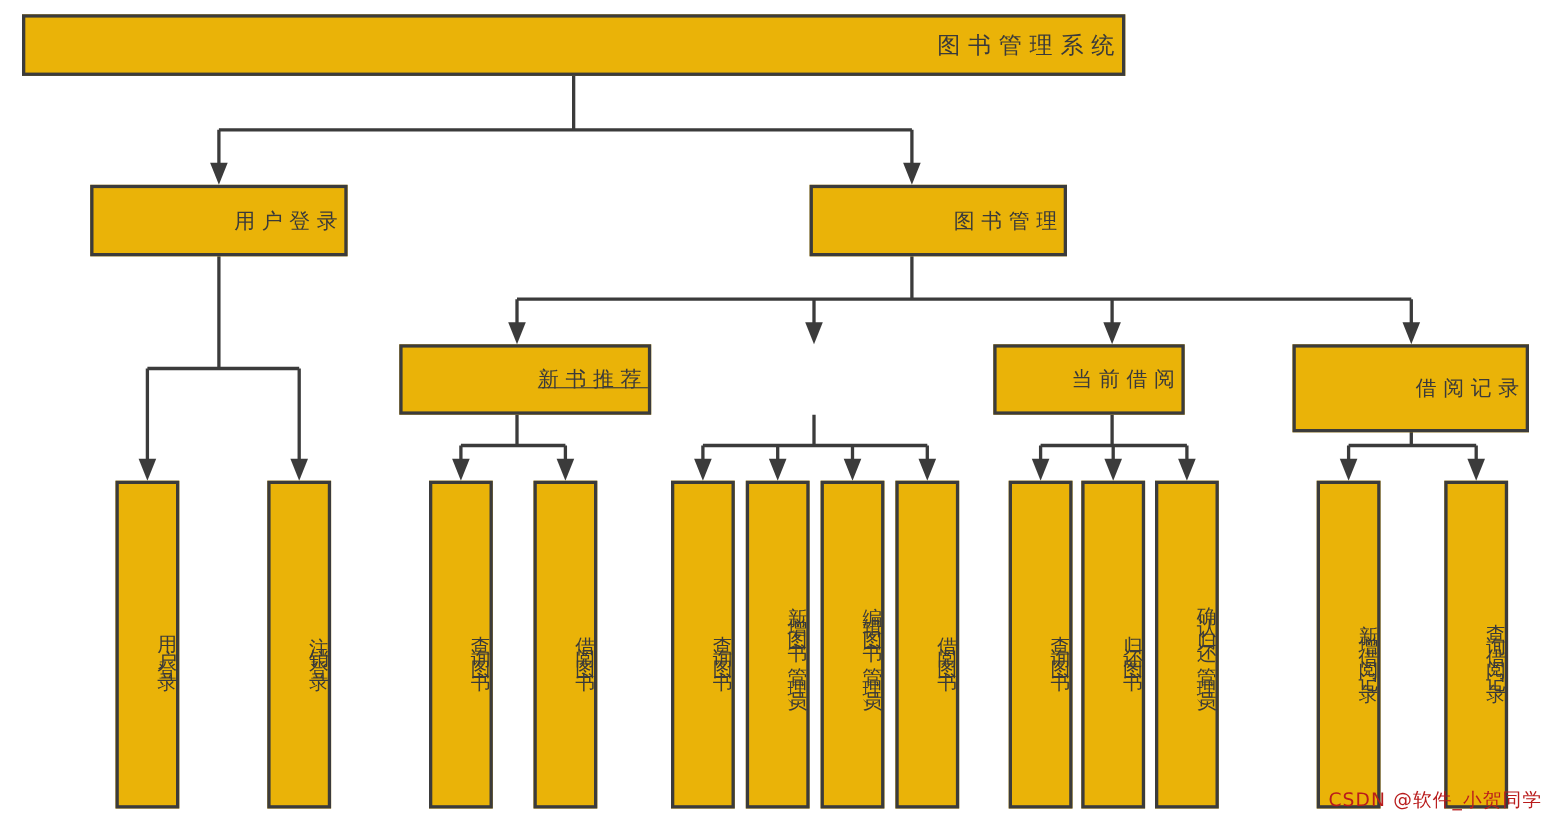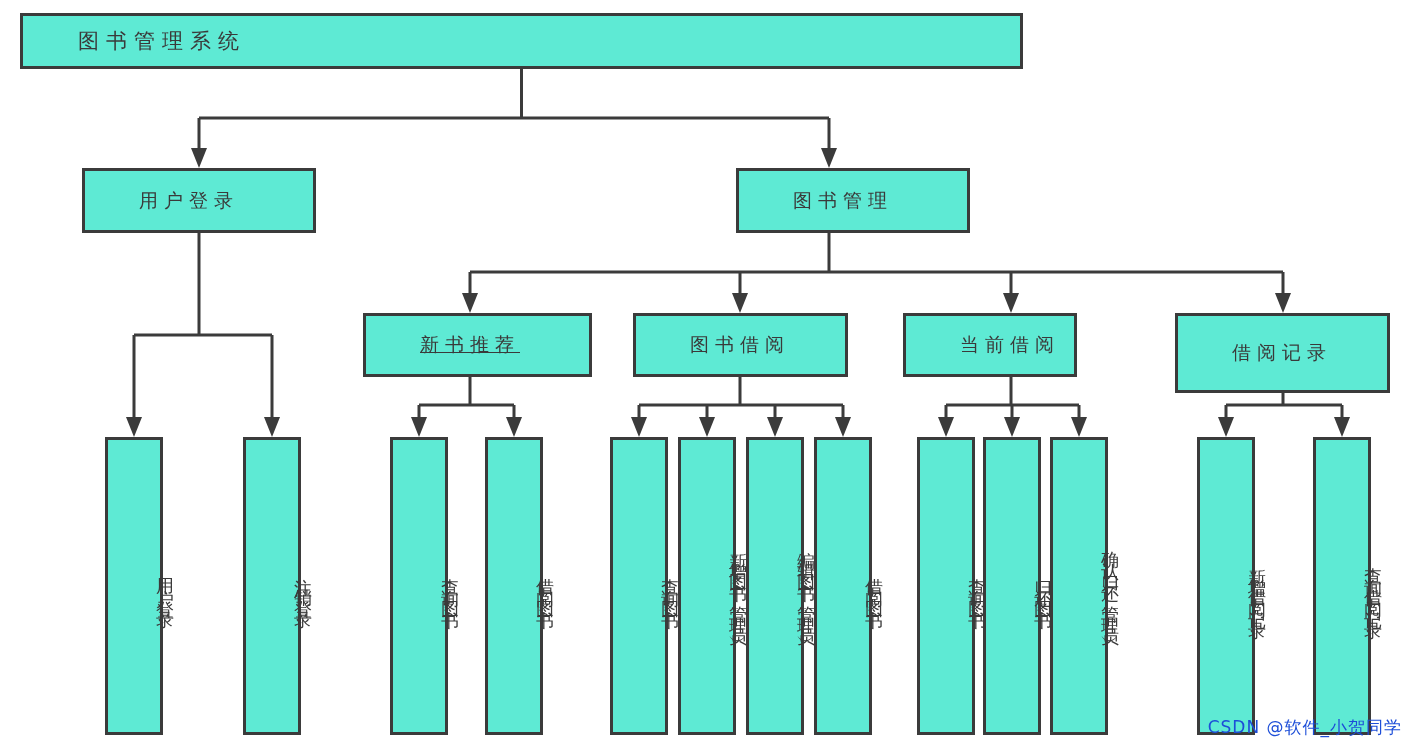--- a/index.html
+++ b/index.html
@@ -14,27 +14,26 @@
   svg.connectors {
     position: absolute;
     left: 0; top: 0;
     width: 1405px; height: 747px;
     z-index: 1;
   }
   .box {
     position: absolute;
     box-sizing: border-box;
     border: 3px solid #3b3b3b;
-    background: #5eead4;
+    background: #eab308;
     display: flex;
     align-items: center;
-    justify-content: flex-start;
+    justify-content: flex-end;
     color: #3a3a3a;
     z-index: 2;
-    padding-left: 48px;
   }
   .root-label {
     font-size: 21px;
     letter-spacing: 7px;
     text-indent: 7px;
     white-space: nowrap;
   }
   .h-label {
     font-size: 19px;
     letter-spacing: 6px;
@@ -45,21 +44,21 @@
     writing-mode: vertical-rl;
     text-orientation: mixed;
     font-size: 18px;
     letter-spacing: 11px;
     line-height: 1;
   }
   .watermark {
     position: absolute;
     top: 716px;
     right: 3px;
-    color: #1d4ed8;
+    color: #b91c1c;
     font-size: 17px;
     letter-spacing: 1px;
     z-index: 3;
     white-space: nowrap;
     margin-left: 27px;
   }
 </style>
 </head>
 <body>
 
@@ -105,23 +104,20 @@
   <div class="box" style="left:82px; top:168px; width:234px; height:65px;">
     <span class="h-label">用户登录</span>
   </div>
   <div class="box" style="left:736px; top:168px; width:234px; height:65px;">
     <span class="h-label">图书管理</span>
   </div>
 
   <div class="box" style="left:363px; top:313px; width:229px; height:64px;text-decoration:underline;">
     <span class="h-label">新书推荐</span>
   </div>
-  <div class="box" style="left:633px; top:313px; width:215px; height:64px;">
-    <span class="h-label">图书借阅</span>
-  </div>
   <div class="box" style="left:903px; top:313px; width:174px; height:64px;">
     <span class="h-label">当前借阅</span>
   </div>
   <div class="box" style="left:1175px; top:313px; width:215px; height:80px;">
     <span class="h-label">借阅记录</span>
   </div>
 
   <div class="box" style="left:105px; top:437px; width:58px; height:298px;">
     <span class="v-label">用户登录</span>
   </div>

